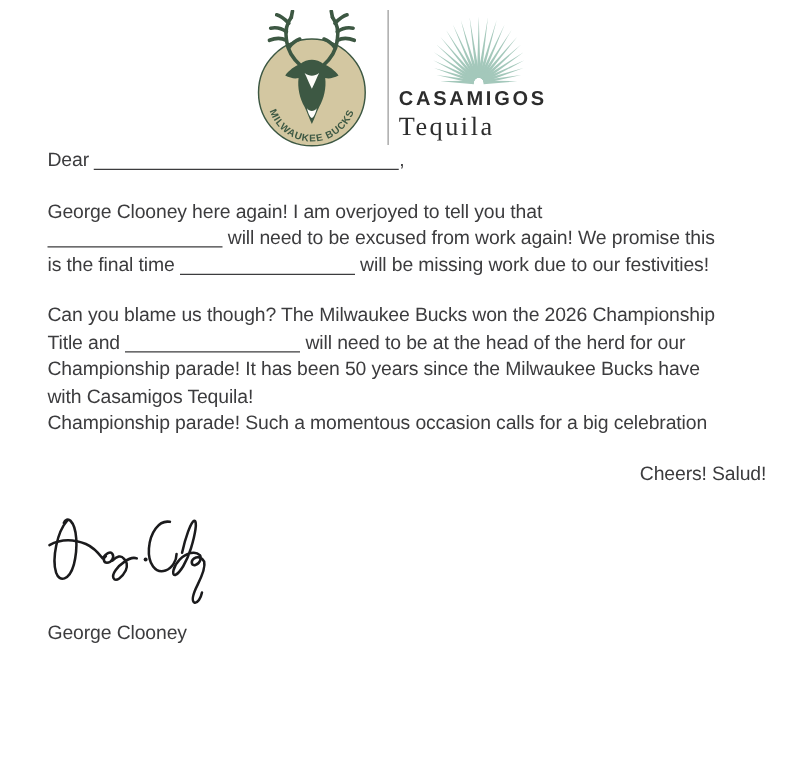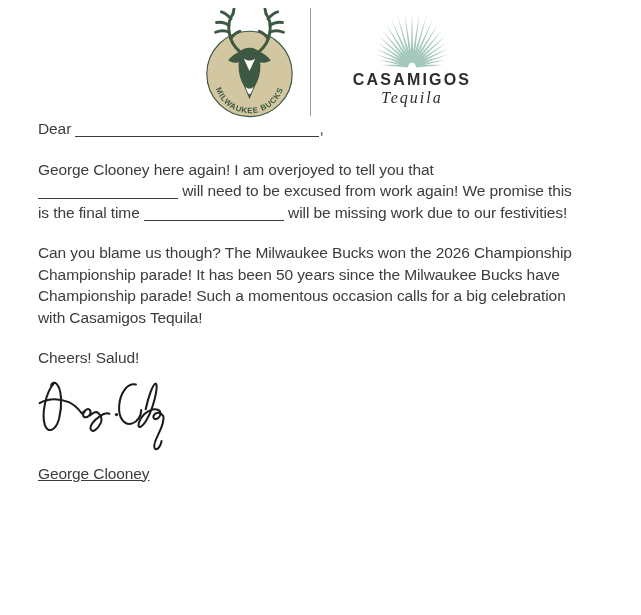--- a/index.html
+++ b/index.html
@@ -16,46 +16,46 @@
   .bucks-circle{fill:var(--bucks-cream,#d3c7a1);stroke:var(--bucks-green,#3d5843);stroke-width:1.2;}
   .deer-fill{fill:var(--bucks-green,#3d5843);}
   .deer-stroke{fill:none;stroke:var(--bucks-green,#3d5843);stroke-width:3;stroke-linecap:round;}
   .white-mark{fill:#fdfdf9;}
   .bucks-arc-text{
     fill:var(--bucks-green,#3d5843);
     font-family:"Liberation Sans",sans-serif;
     font-size:8.2px;font-weight:bold;letter-spacing:0.7px;
   }
   .hdr-divider{position:absolute;left:310px;top:8px;width:1px;height:108px;background:var(--divider,#9a9a9a);}
-  .casamigos-logo{position:absolute;left:348px;top:12px;width:128px;text-align:center;}
+  .casamigos-logo{position:absolute;left:319px;top:12px;width:128px;}
   .agave-svg{display:block;width:128px;height:56px;margin:0 auto;}
   .leaf{fill:var(--agave,#a4c8bb);}
   .casa-name{
     font-family:"Liberation Sans",sans-serif;font-weight:600;
     font-size:16px;letter-spacing:2.2px;color:var(--casa,#2d2d2d);
     margin-top:3px;white-space:nowrap;
   }
   .casa-sub{
-    font-family:"Liberation Serif",serif;font-style:italic;
-    font-size:16px;letter-spacing:2px;color:var(--casa,#2d2d2d);
+    font-family:"Liberation Serif",serif;
+    font-size:21px;letter-spacing:2px;color:var(--casa,#2d2d2d);
     margin-top:0;white-space:nowrap;
   }
   
   .letter-main{position:absolute;left:38px;right:28px;top:106px;padding-top:12px;}
   .para{margin:0 0 19px 0;}
   .line{height:21.5px;line-height:21.5px;font-size:15.5px;letter-spacing:-0.1px;white-space:nowrap;}
   .blank{
     display:inline-block;height:14px;position:relative;top:3px;
     border-bottom:1.5px solid currentColor;
   }
-  .closing-para{margin-bottom:4px;}
+  .closing-para{margin-bottom:16px;text-align:right;}
   .signature-svg{display:block;width:142px;height:84px;margin:2px 0 6px -4px;}
   .sig-stroke{fill:none;stroke:var(--ink,#1b1b1d);stroke-width:2.3;stroke-linecap:round;stroke-linejoin:round;}
   .sig-dot{fill:var(--ink,#1b1b1d);}
-  .name-para{margin:0;text-decoration:underline;}
+  .name-para{margin:0;}
 </style>
 </head>
 <body>
 
 <div class="page">
 
   <header class="letterhead">
 
     <div class="bucks-logo">
       <svg viewBox="0 0 100 113" xmlns="http://www.w3.org/2000/svg">
@@ -131,23 +131,24 @@
       </div>
 
     <div id="paragraphs">
         <div class="para">
           <div class="line"><span>George Clooney here again! I am overjoyed to tell you that</span></div>
           <div class="line"><span class="blank" style="width: 140px;"></span><span> will need to be excused from work again! We promise this</span></div>
           <div class="line"><span>is the final time </span><span class="blank" style="width: 140px;"></span><span> will be missing work due to our festivities!</span></div>
         </div>
         <div class="para">
           <div class="line"><span>Can you blame us though? The Milwaukee Bucks won the 2026 Championship</span></div>
+          <div class="line"><span>Title and </span><span class="blank" style="width: 140px;"></span><span> will need to be at the head of the herd for our</span></div>
           <div class="line"><span>Championship parade! It has been 50 years since the Milwaukee Bucks have</span></div>
+          <div class="line"><span>with Casamigos Tequila!</span></div>
           <div class="line"><span>Championship parade! Such a momentous occasion calls for a big celebration</span></div>
-          <div class="line"><span>with Casamigos Tequila!</span></div>
         </div>
       </div>
 
     <div class="para closing-para">
       <div class="line"><span>Cheers! Salud!</span></div>
     </div>
 
     <svg class="signature-svg" viewBox="0 0 150 95" xmlns="http://www.w3.org/2000/svg">
       <path class="sig-stroke" d="M17,12 C8,22 3,46 7,59 C10,68 19,66 23,52 C27,36 26,18 20,12 C18,10 15,11 14,14"></path>
       <path class="sig-stroke" d="M1,34 C12,28 24,29 34,33 C41,36 46,42 49,46 C52,42 56,39 58,42 C60,45 57,50 53,50 C50,50 49,46 52,44"></path>

